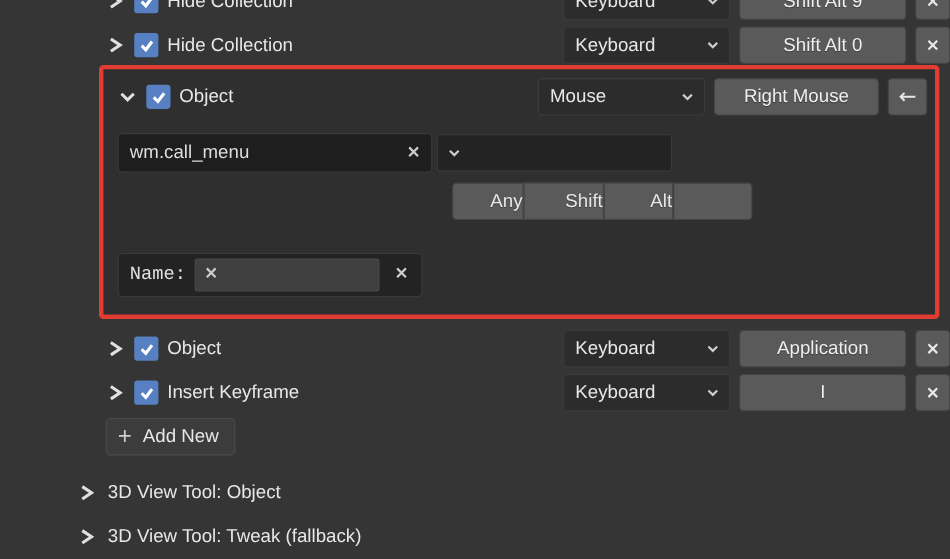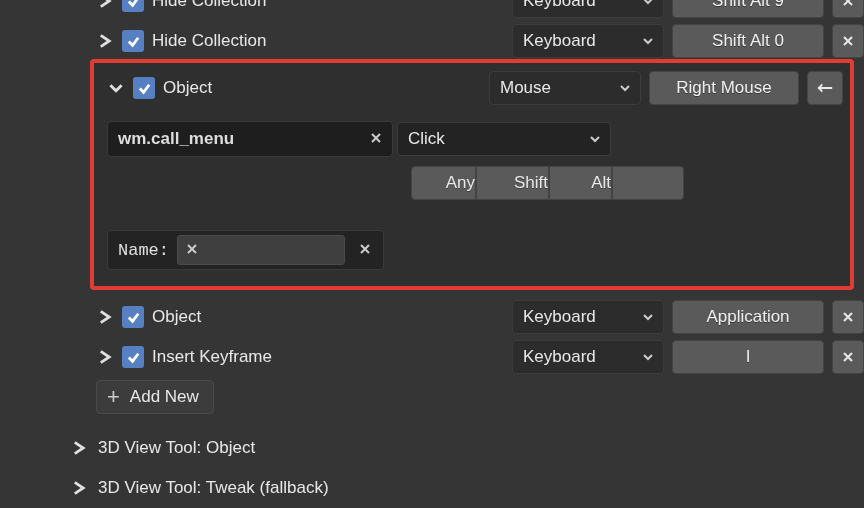--- a/index.html
+++ b/index.html
@@ -101,21 +101,21 @@
     background: #1e1e1e;
     border: 1px solid #3a3a3a;
     border-radius: 4px;
     height: 36px;
     display: flex;
     align-items: center;
     padding: 0 10px;
     color: #ddd;
     gap: 6px;
   }
-  .input-field.operator { width: 286px; font-weight: bold; }
+  .input-field.operator { width: 286px; }
   .input-field .inp-text { flex: 1; }
   .clear-x { cursor: pointer; color: #ccc; }
   .clear-x svg { width: 12px; height: 12px; stroke: currentColor; stroke-width: 2; }
   .dropdown.side { width: 214px; background: #232323; }
   .dropdown.click { width: 214px; background: #232323; }
   .mods-row { padding-left: 310px; margin-top: 4px; gap: 0; }
   .mod-btn {
     background: #5a5a5a;
     border: 1px solid #444;
     height: 34px;
@@ -281,21 +281,20 @@
   </div>
 
   <div class="hf-row" style="padding-left:6px; margin-top:11px; gap:16px;">
     <div class="input-field operator">
       <span class="inp-text">wm.call_menu</span>
       <span class="clear-x"><svg viewBox="0 0 12 12">
             <path d="M2 2 L10 10 M10 2 L2 10"></path>
           </svg></span>
     </div>
     <div class="dropdown click" style="margin-left:-12px">
-      <span class="dd-label">Click</span>
       <span class="dd-arrow"><svg viewBox="0 0 10 10">
             <path d="M1 3 L5 7 L9 3" fill="none" stroke="currentColor" stroke-width="2"></path>
           </svg></span>
     </div>
   </div>
 
   <div class="hf-row mods-row">
     <div class="mod-btn mod-any">
         <span>Any</span>
       </div>

